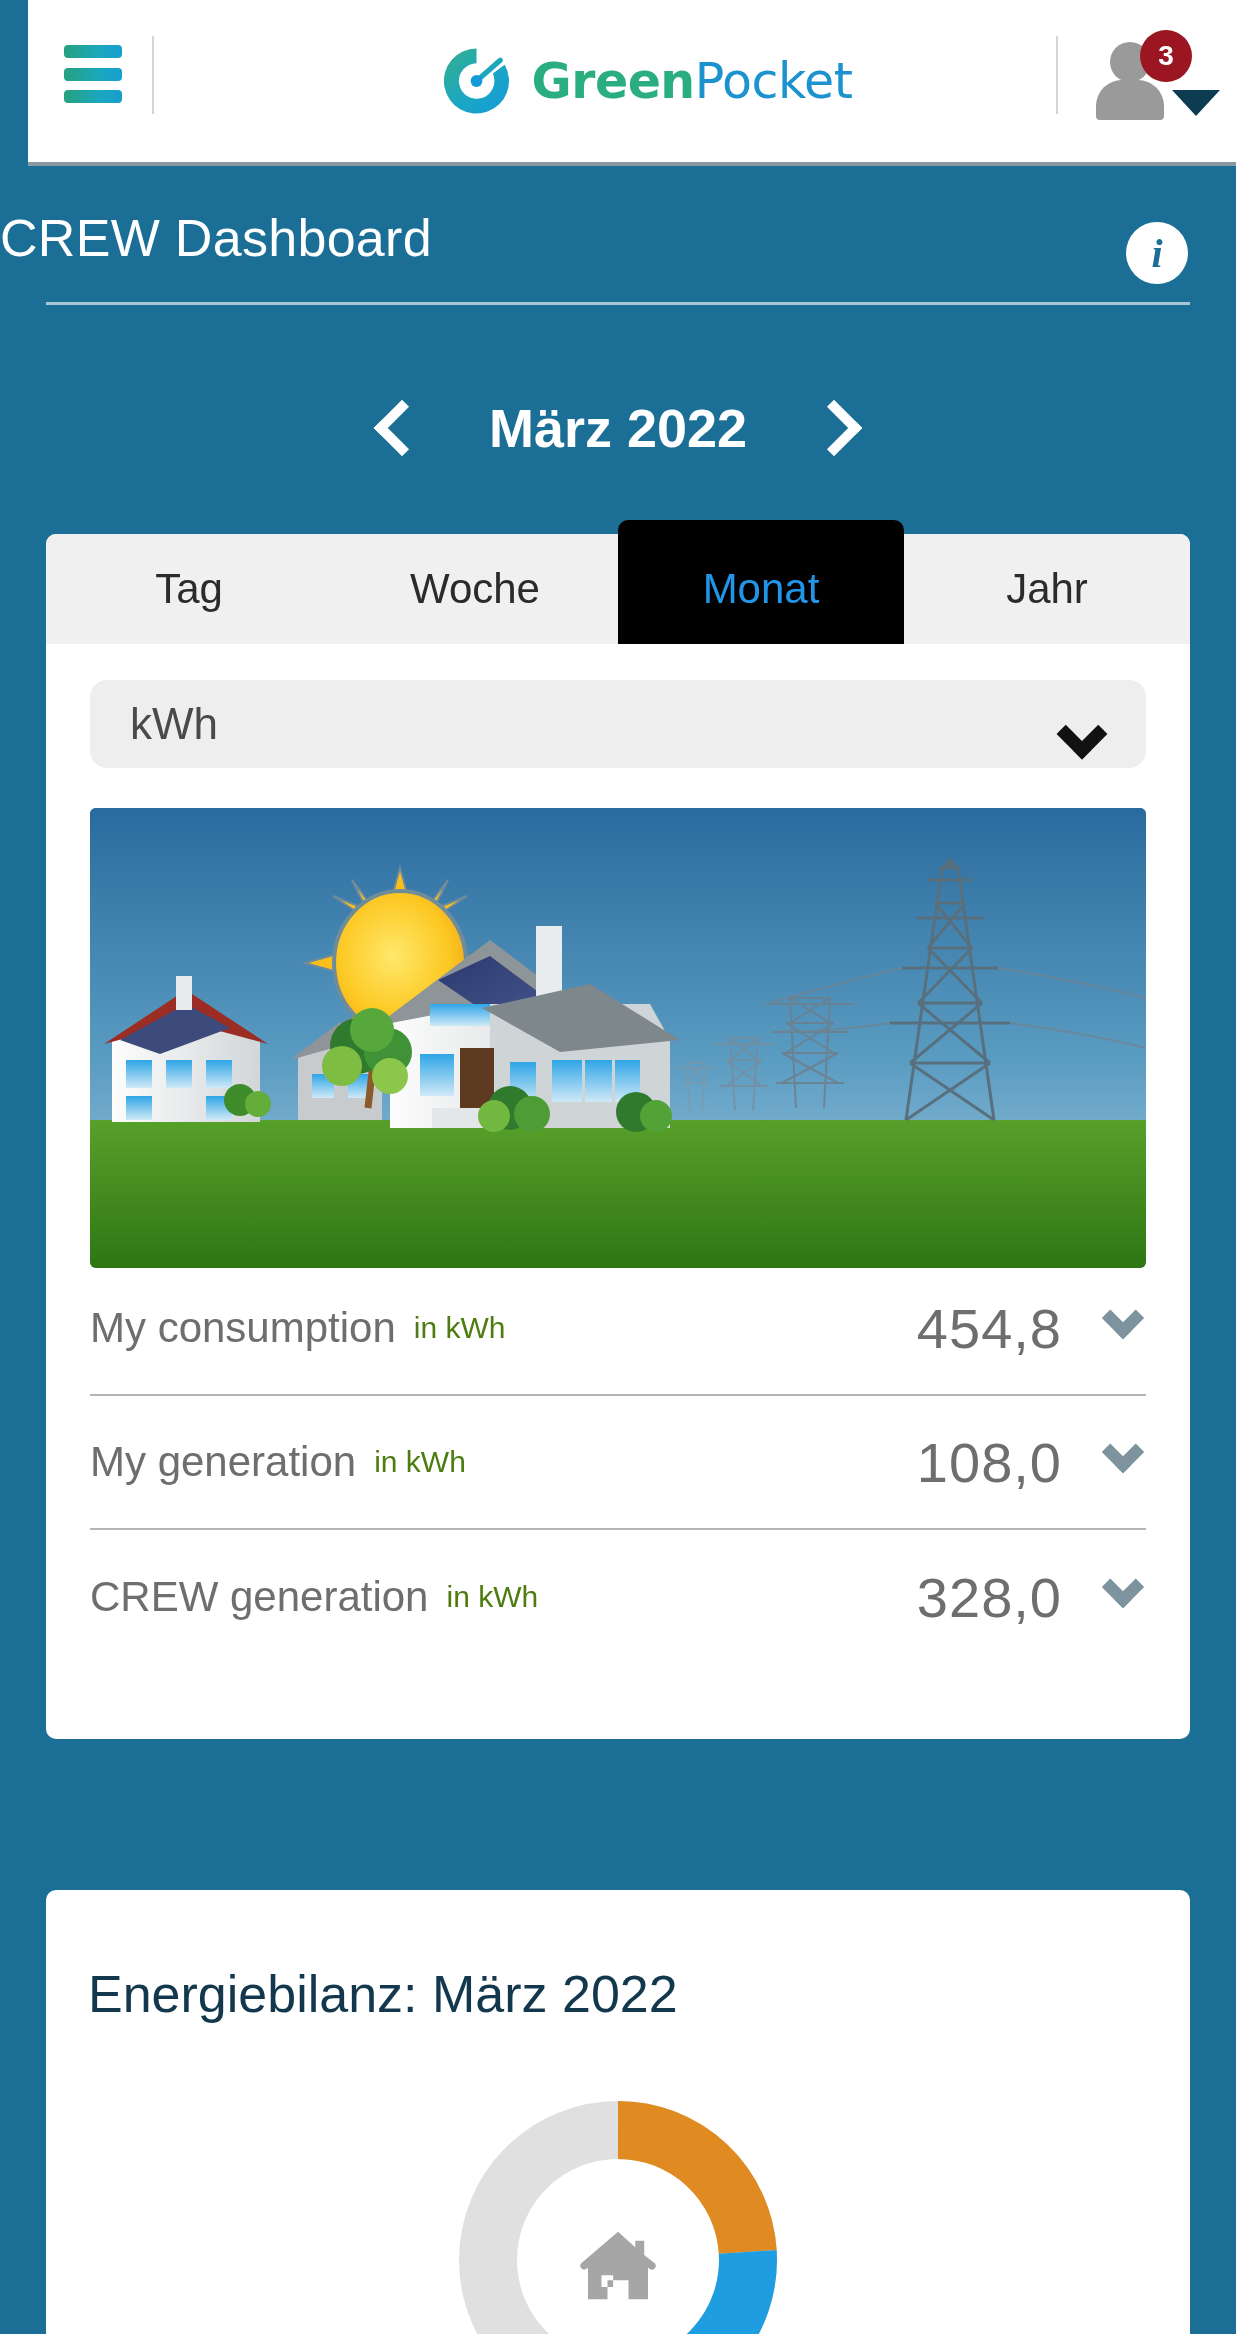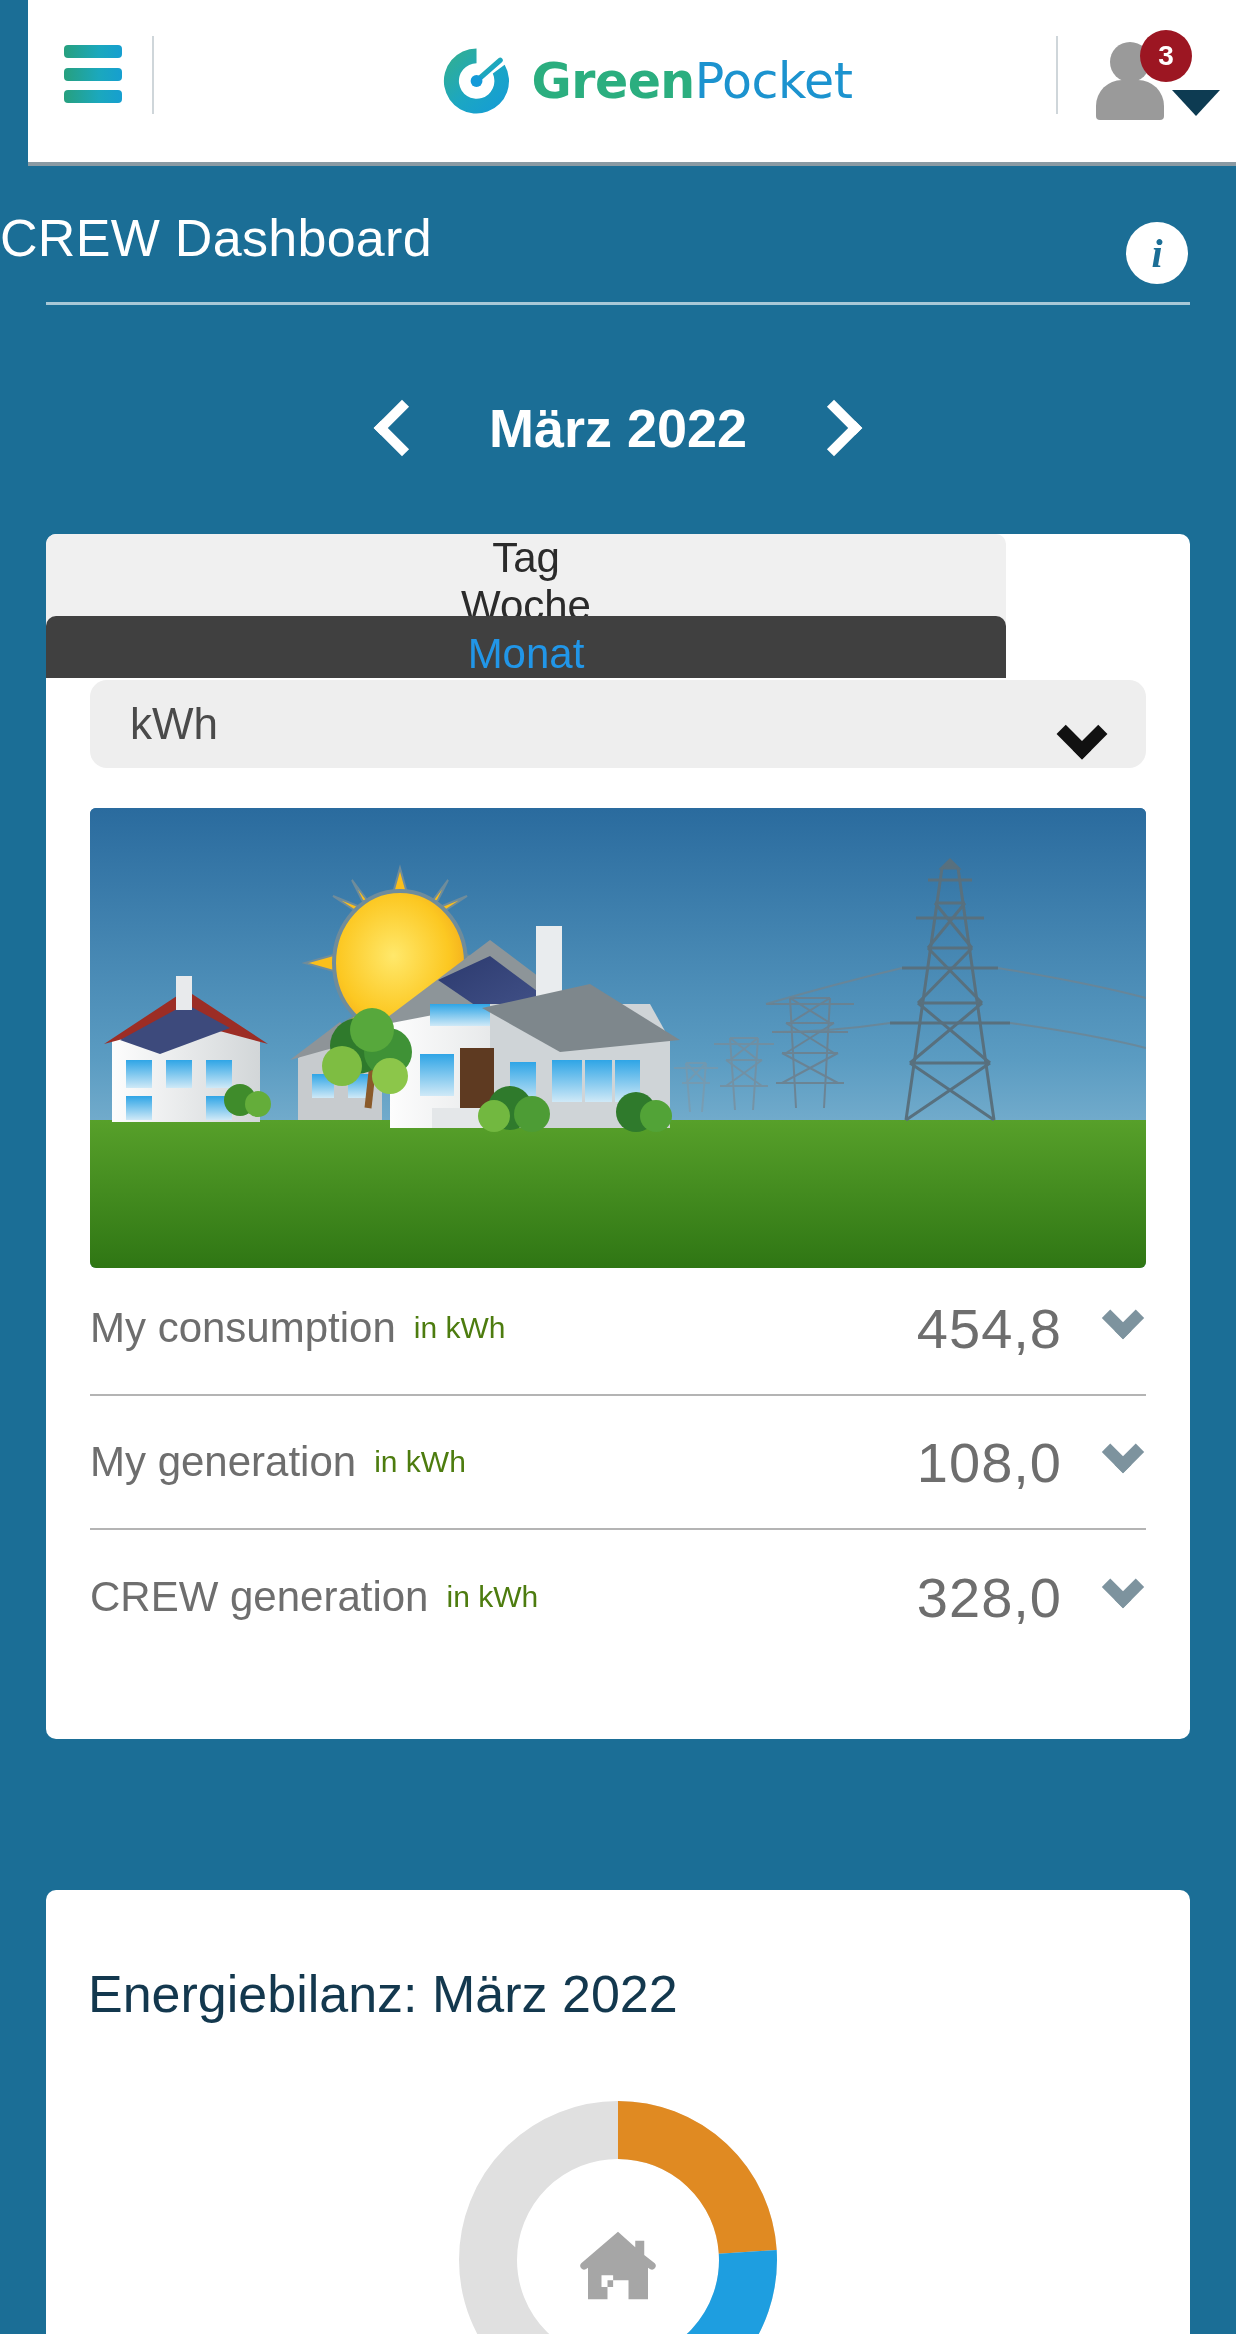--- a/index.html
+++ b/index.html
@@ -95,31 +95,30 @@
   #prev-month{ border-width:0 0 10px 10px; transform:rotate(45deg); }
   #next-month{ border-width:10px 10px 0 0; transform:rotate(45deg); }
   #month-label{ color:#fff;font-size:54px;font-weight:700;min-width:300px;text-align:center; }
 
   
   #card-main{
     position:absolute; left:46px; top:534px; width:1144px; height:1205px;
     background:#ffffff; border-radius:10px;
   }
   #tabstrip{
-    position:absolute; left:0; top:0; width:960px; height:110px;
+    position:absolute; left:0; top:0; width:1144px; height:110px;
     background:#f0f0f0; border-radius:10px 10px 0 0;
     display:flex;
-    flex-direction:column;
   }
   .tab{
     flex:1; display:flex; align-items:center; justify-content:center;
     font-size:42px; color:#2b2b2b; cursor:pointer;
   }
   .tab.active{
-    background:#404040; color:#2196e8; border-radius:10px 10px 0 0;
+    background:#000000; color:#2196e8; border-radius:10px 10px 0 0;
     margin-top:-14px; padding-top:14px; height:124px;
   }
 
   #unit-select{
     position:absolute; left:44px; top:146px; width:1056px; height:88px;
     background:#eeeeee; border-radius:17px; cursor:pointer;
   }
   #unit-value{
     position:absolute; left:40px; top:50%; transform:translateY(-50%);
     font-size:44px; color:#4a4a4a;

